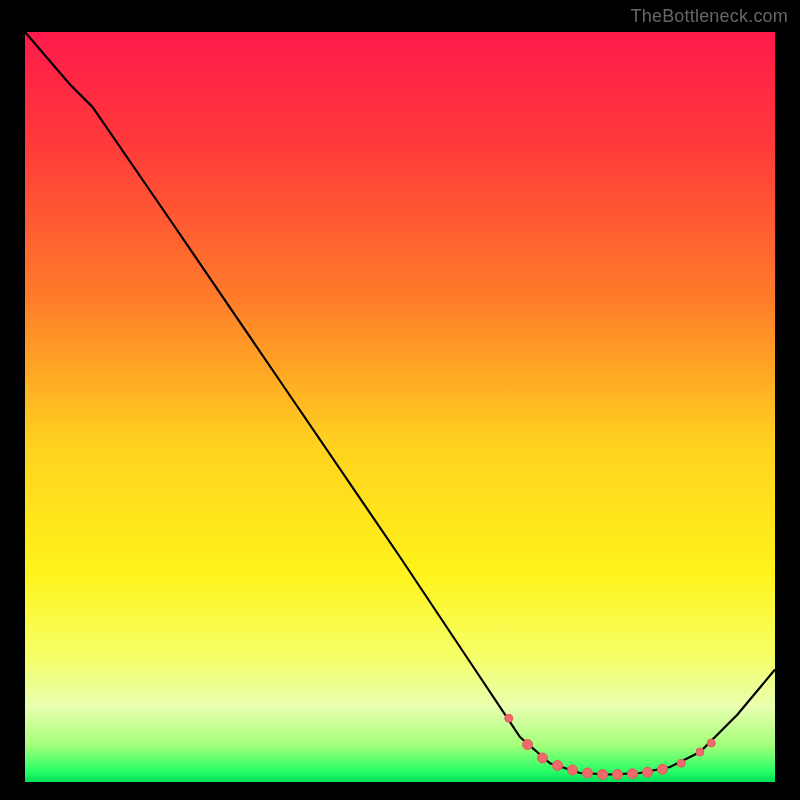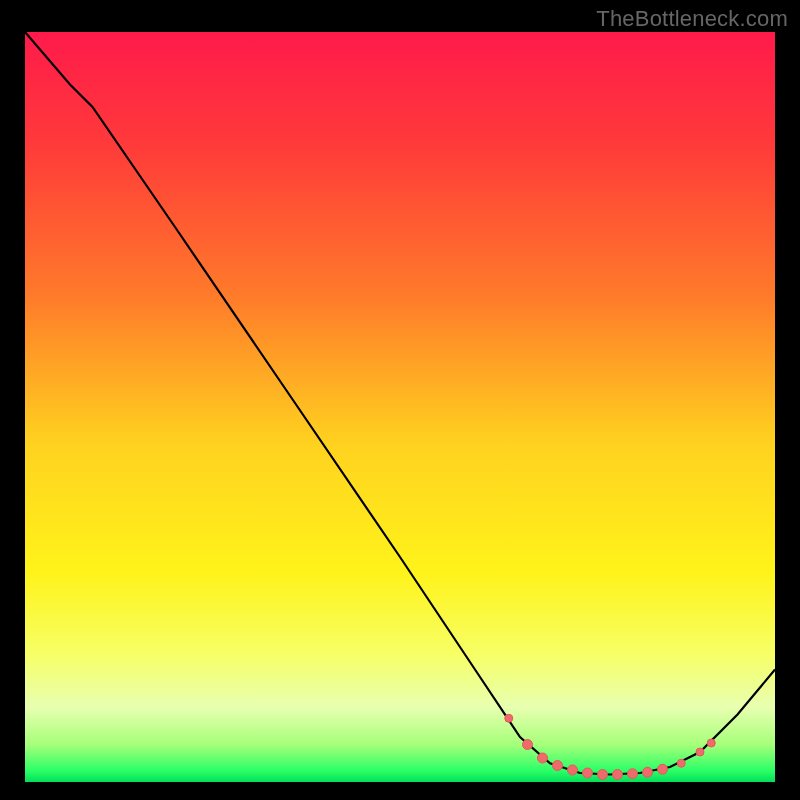--- a/index.html
+++ b/index.html
@@ -15,21 +15,21 @@
     position: relative;
     width: 800px;
     height: 800px;
     background: #000;
   }
   .watermark {
     position: absolute;
     top: 6px;
     right: 12px;
     color: #666;
-    font-size: 22px;
+    font-size: 18px;
     font-weight: 500;
     letter-spacing: 0.2px;
     user-select: none;
   }
   .plot {
     position: absolute;
     left: 25px;
     top: 32px;
     width: 750px;
     height: 750px;

